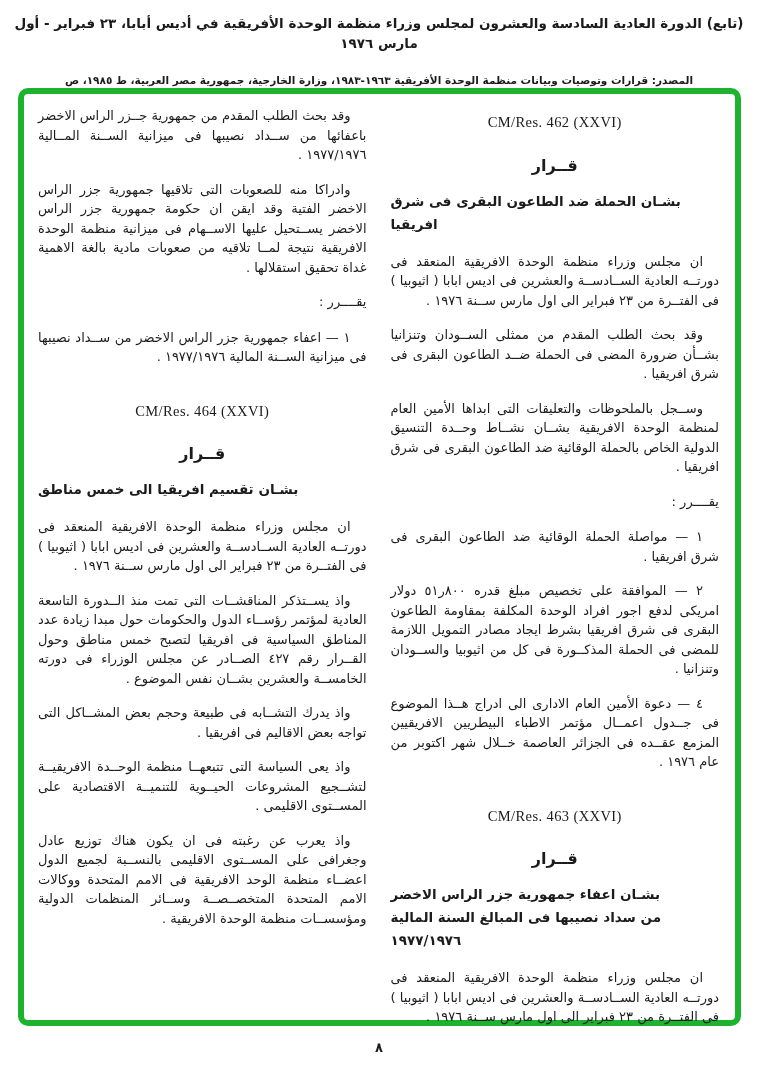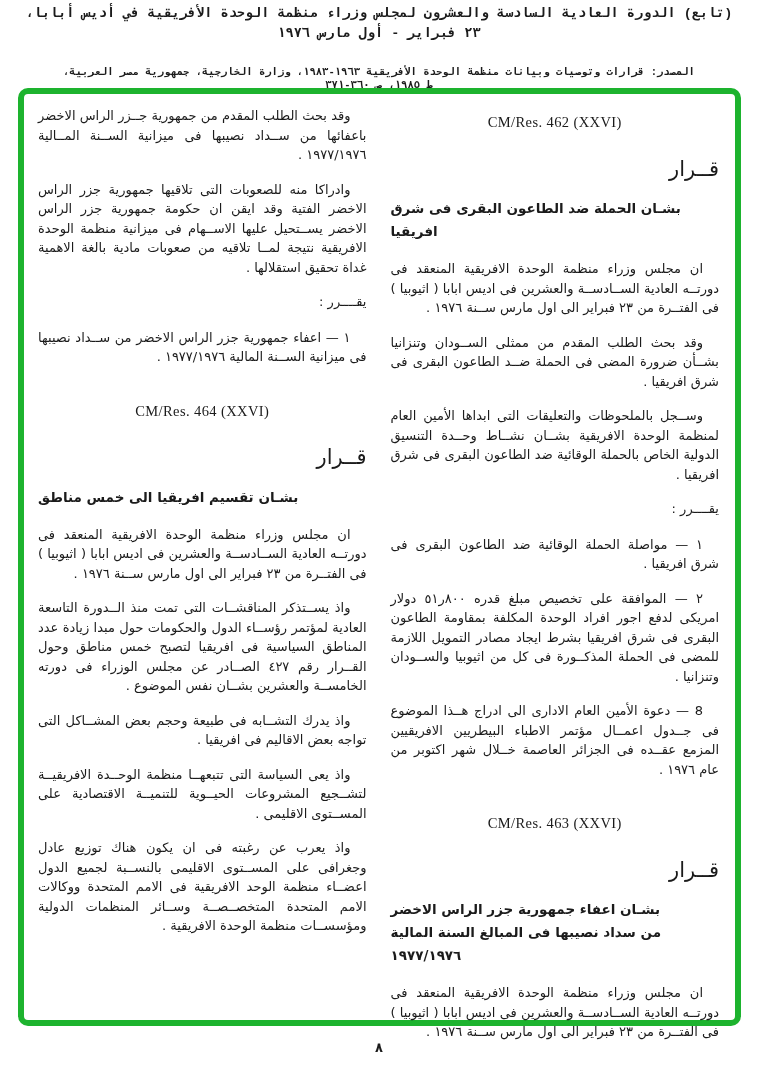--- a/index.html
+++ b/index.html
@@ -7,22 +7,22 @@
     width:758px;height:1078px;
     background:#ffffff;
     font-family:"DejaVu Sans",sans-serif;
     color:#1b1b1b;
     position:relative;
     overflow:hidden;
   }
   .page{position:absolute;inset:0;}
   
   .hdr{
-    position:absolute;top:4px;left:0;right:0;
-    direction:rtl;text-align:center;font-family:Liberation Mono, monospace;
+    position:absolute;top:13px;left:0;right:0;
+    direction:rtl;text-align:center;
   }
   .hdr-l1{
     font-weight:bold;font-size:13.5px;line-height:1.5;
     padding:0 14px;letter-spacing:0;
   }
   .hdr-l2{
     font-weight:bold;font-size:10.5px;margin-top:20px;
     padding:0 60px;
   }
   
@@ -51,21 +51,21 @@
   
   .ref{
     direction:ltr;text-align:center;
     font-family:"Liberation Serif","DejaVu Serif",serif;
     font-size:14.5px;letter-spacing:.4px;
     margin:6px 0 20px 0;
     font-weight:normal;
   }
   .ref.mid{margin-top:34px;}
   .qarar{
-    text-align:right;font-weight:normal;font-size:21px;
+    text-align:center;font-weight:bold;font-size:16px;
     margin:0 0 12px 0;letter-spacing:1px;
   }
   .subject{
     text-align:left;font-weight:bold;font-size:13.5px;
     margin:0 0 16px 0;line-height:1.7;
   }
   .subject div{white-space:nowrap;}
   p.para{
     margin:0 0 15px 0;
     text-indent:16px;
@@ -101,21 +101,21 @@
       <div class="col">
         <div class="ref">CM/Res. 462 (XXVI)</div>
         <div class="qarar">قــرار</div>
         <div class="subject">بشـان الحملة ضد الطاعون البقرى فى شرق افريقيا</div>
         <p class="para">ان مجلس وزراء منظمة الوحدة الافريقية المنعقد فى دورتــه العادية الســادســة والعشرين فى اديس ابابا ( اثيوبيا ) فى الفتــرة من ٢٣ فبراير الى اول مارس ســنة ١٩٧٦ .</p>
         <p class="para">وقد بحث الطلب المقدم من ممثلى الســودان وتنزانيا بشــأن ضرورة المضى فى الحملة ضــد الطاعون البقرى فى شرق افريقيا .</p>
         <p class="para">وســجل بالملحوظات والتعليقات التى ابداها الأمين العام لمنظمة الوحدة الافريقية بشــان نشــاط وحــدة التنسيق الدولية الخاص بالحملة الوقائية ضد الطاعون البقرى فى شرق افريقيا .</p>
         <div class="decide">يقــــرر :</div>
         <p class="item">١ — مواصلة الحملة الوقائية ضد الطاعون البقرى فى شرق افريقيا .</p>
         <p class="item">٢ — الموافقة على تخصيص مبلغ قدره ٨٠٠ر٥١ دولار امريكى لدفع اجور افراد الوحدة المكلفة بمقاومة الطاعون البقرى فى شرق افريقيا بشرط ايجاد مصادر التمويل اللازمة للمضى فى الحملة المذكــورة فى كل من اثيوبيا والســودان وتنزانيا .</p>
-        <p class="item">8 — دعوة الأمين العام الادارى الى ادراج هــذا الموضوع فى جــدول اعمــال مؤتمر الاطباء البيطريين الافريقيين المزمع عقــده فى الجزائر العاصمة خــلال شهر اكتوبر من عام ١٩٧٦ .</p>
+        <p class="item">٤ — دعوة الأمين العام الادارى الى ادراج هــذا الموضوع فى جــدول اعمــال مؤتمر الاطباء البيطريين الافريقيين المزمع عقــده فى الجزائر العاصمة خــلال شهر اكتوبر من عام ١٩٧٦ .</p>
         <div class="ref mid">CM/Res. 463 (XXVI)</div>
         <div class="qarar">قــرار</div>
         <div class="subject">
           <div>بشـان اعفاء جمهورية جزر الراس الاخضر</div>
           <div>من سداد نصيبها فى المبالغ السنة المالية</div>
           <div>١٩٧٧/١٩٧٦</div>
         </div>
         <p class="para">ان مجلس وزراء منظمة الوحدة الافريقية المنعقد فى دورتــه العادية الســادســة والعشرين فى اديس ابابا ( اثيوبيا ) فى الفتــرة من ٢٣ فبراير الى اول مارس ســنة ١٩٧٦ .</p>
       </div>
 

